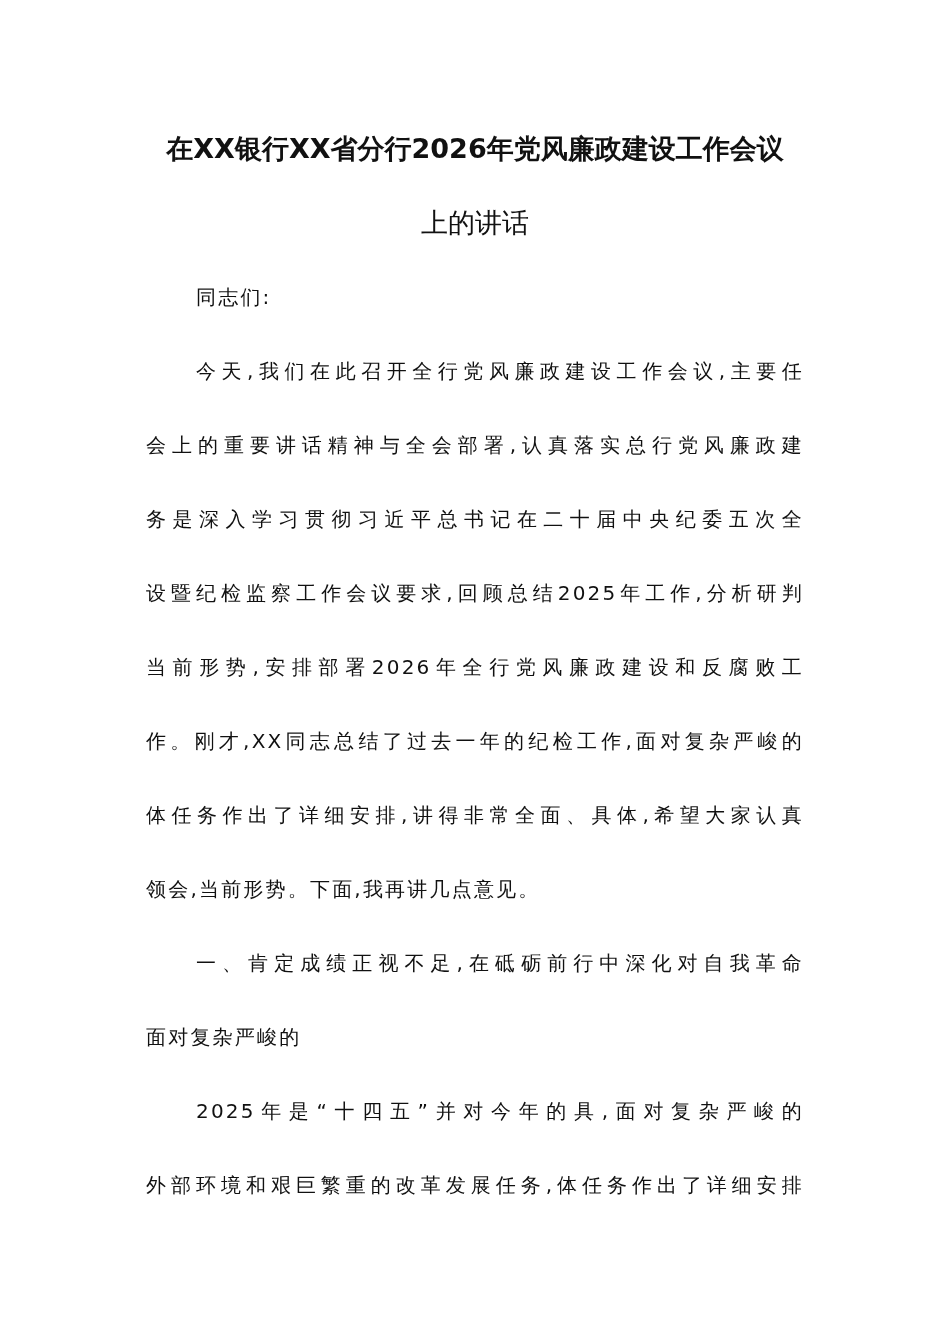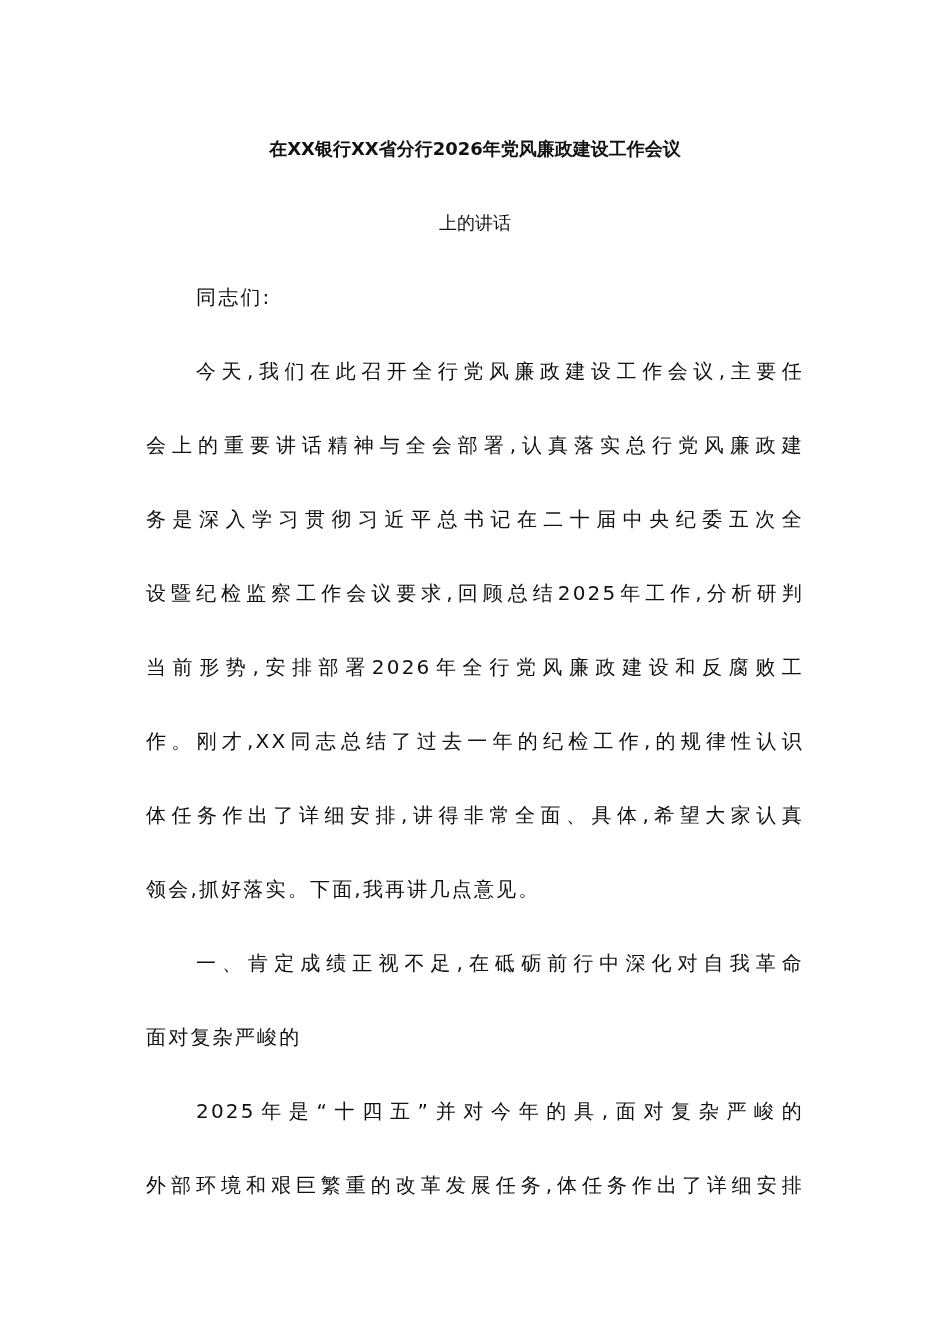--- a/index.html
+++ b/index.html
@@ -16,21 +16,21 @@
     }
     .page {
       position: absolute;
       left: 146px;
       top: 112px;
       width: 658px;
     }
     .title {
       font-family: "DejaVu Sans", "Liberation Sans", sans-serif;
       font-weight: bold;
-      font-size: 18px;
+      font-size: 27px;
       text-align: center;
       line-height: 74px;
       margin: 0;
       letter-spacing: 0px;
       white-space: nowrap;
     }
     .title-line2 {
       font-weight: normal;
     }
     .para {
@@ -68,23 +68,23 @@
   <p class="para">
     <span class="line last indent">同志们:</span>
   </p>
 
   <p class="para">
     <span class="line indent">今天,我们在此召开全行党风廉政建设工作会议,主要任</span>
     <span class="line">会上的重要讲话精神与全会部署,认真落实总行党风廉政建</span>
     <span class="line">务是深入学习贯彻习近平总书记在二十届中央纪委五次全</span>
     <span class="line">设暨纪检监察工作会议要求,回顾总结2025年工作,分析研判</span>
     <span class="line">当前形势,安排部署2026年全行党风廉政建设和反腐败工</span>
-    <span class="line">作。刚才,XX同志总结了过去一年的纪检工作,的规律性认识</span>
+    <span class="line">作。刚才,XX同志总结了过去一年的纪检工作,面对复杂严峻的</span>
     <span class="line">体任务作出了详细安排,讲得非常全面、具体,希望大家认真</span>
-    <span class="line last">领会,抓好落实。下面,我再讲几点意见。</span>
+    <span class="line last">领会,当前形势。下面,我再讲几点意见。</span>
   </p>
 
   <p class="para">
     <span class="line indent">一、肯定成绩正视不足,在砥砺前行中深化对自我革命</span>
     <span class="line last">面对复杂严峻的</span>
   </p>
 
   <p class="para">
     <span class="line indent">2025年是“十四五”并对今年的具,面对复杂严峻的</span>
     <span class="line">外部环境和艰巨繁重的改革发展任务,体任务作出了详细安排</span>

